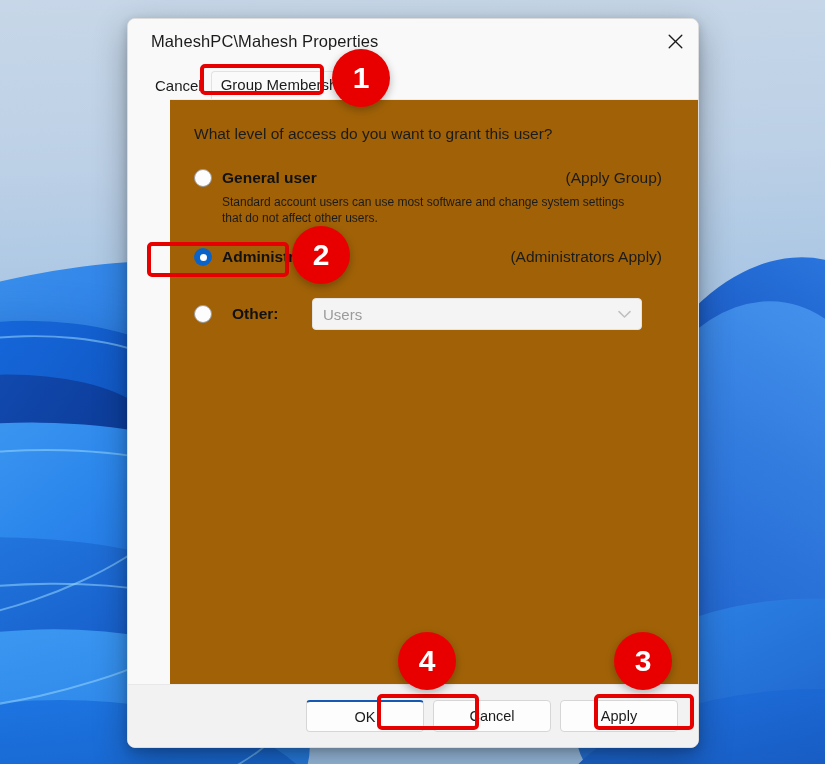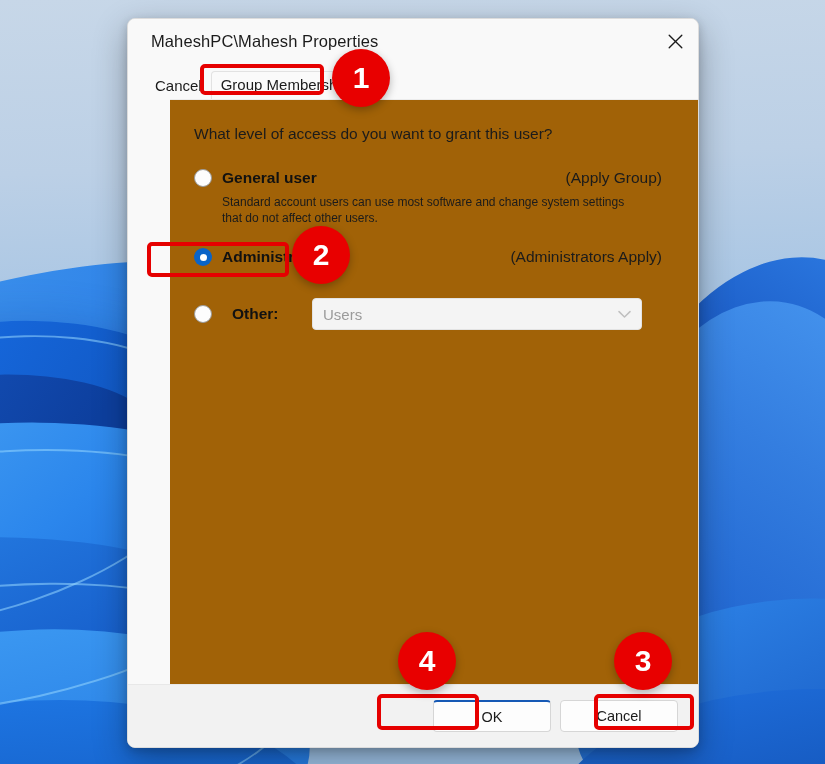--- a/index.html
+++ b/index.html
@@ -391,20 +391,21 @@
           </svg>
         </span>
       </div>
     </div>
 
   </div>
 
   <div id="footer">
     <button class="btn default">OK</button>
     <button class="btn">Cancel</button>
+    <button class="btn">Apply</button>
   </div>
 
 </div>
 
 <div class="hl-box" style="left:200px; top:64px; width:124px; height:31px;"></div>
 <div class="hl-box" style="left:147px; top:242px; width:142px; height:35px;"></div>
 <div class="hl-box" style="left:594px; top:694px; width:100px; height:36px;"></div>
 <div class="hl-box" style="left:377px; top:694px; width:102px; height:36px;"></div>
 
 <div class="badge" style="left:332px; top:49px;">1</div>

